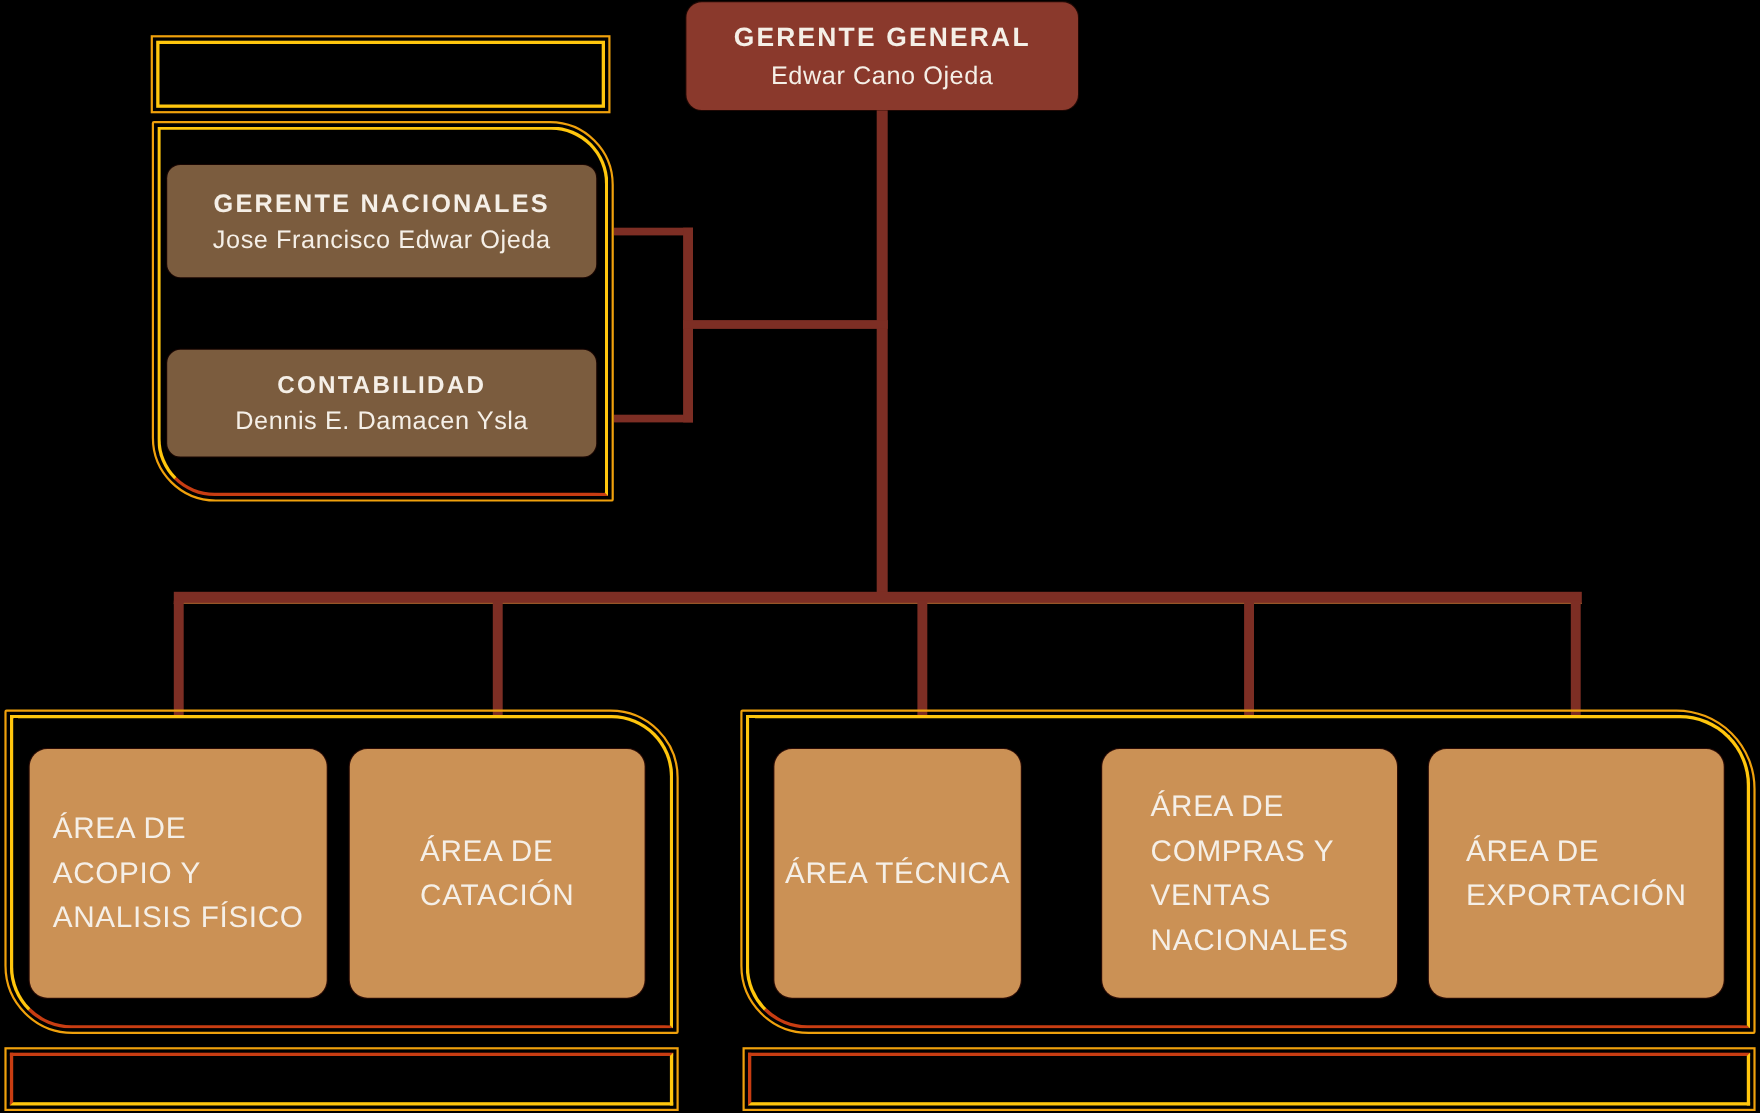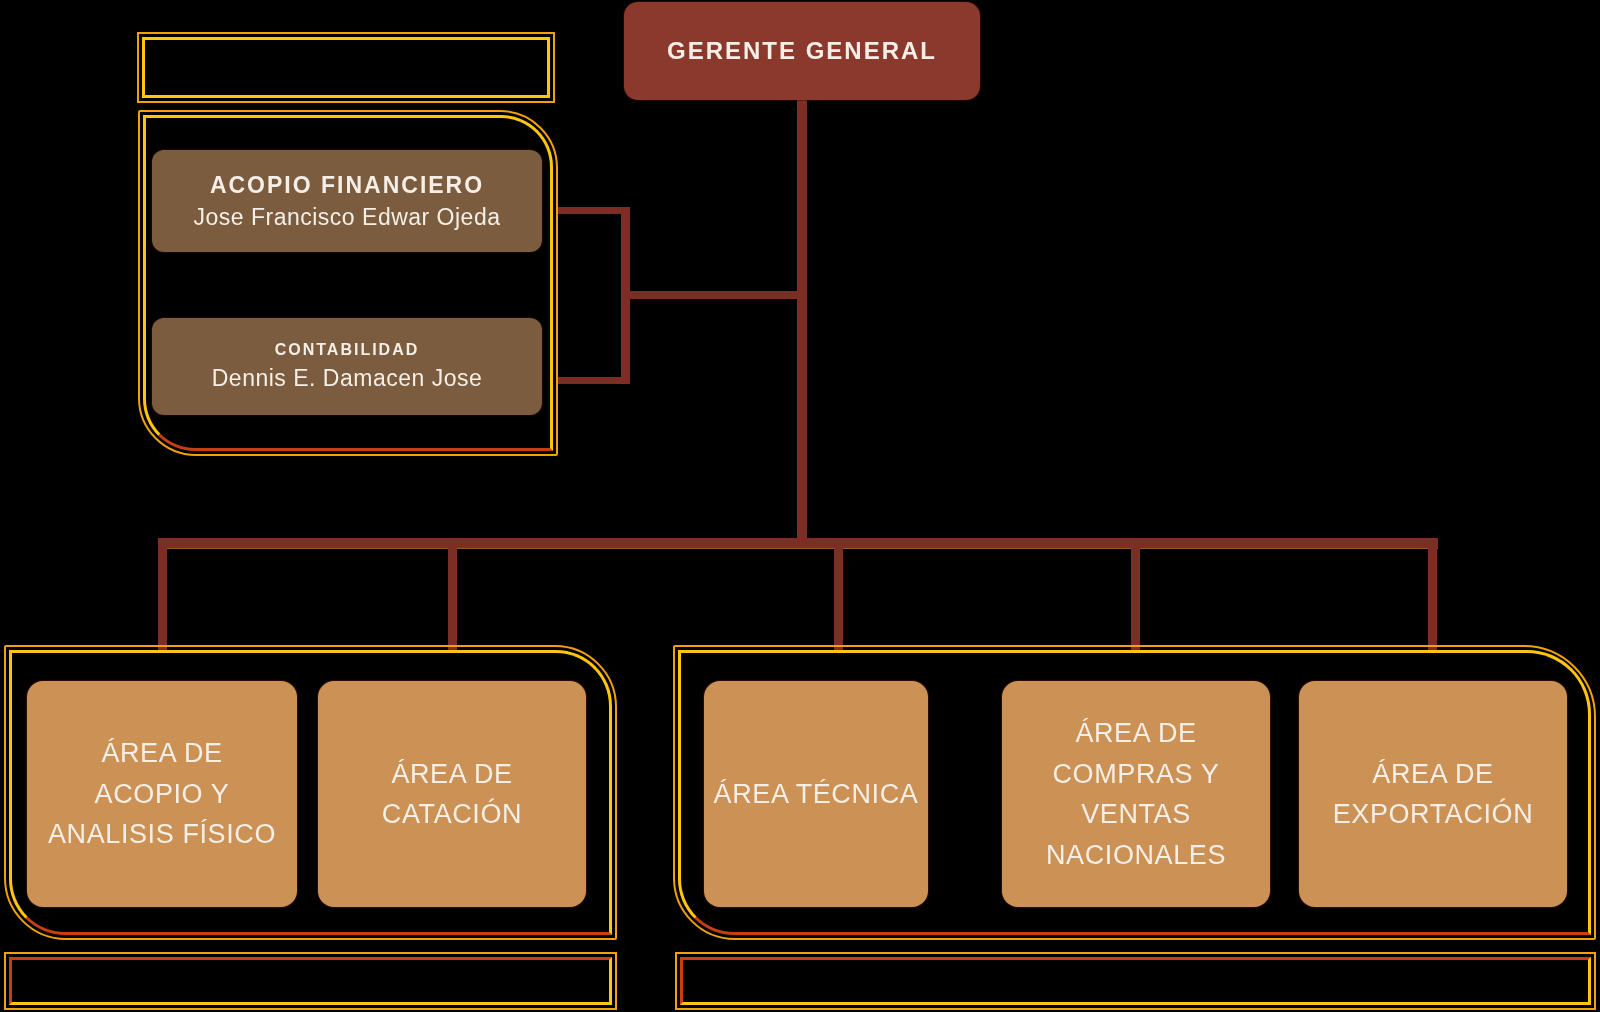--- a/index.html
+++ b/index.html
@@ -3,21 +3,21 @@
 <meta charset="utf-8">
 <style>
   html,body{margin:0;padding:0;background:#000;}
   .stage{
     position:relative;width:1600px;height:1012px;background:#000000;
     overflow:hidden;font-family:"Liberation Sans", sans-serif;
   }
   
   .node{
     position:absolute;display:flex;flex-direction:column;align-items:center;
-    justify-content:center;text-align:center;color:#F5EFE7;
+    justify-content:center;text-align:left;color:#F5EFE7;
   }
   .node .title{font-size:24px;font-weight:600;letter-spacing:2px;line-height:1.4;}
   .node .person{font-size:23px;font-weight:400;letter-spacing:.5px;line-height:1.4;}
   .root-box{background:#8A392C;border-radius:14px;box-shadow:0 0 0 1px rgba(60,15,8,.5);}
   .branch-box{background:#7B5C3E;border-radius:12px;box-shadow:0 0 0 1px rgba(60,15,8,.4);}
   .area-box{
     background:#CB9155;border-radius:16px;white-space:pre-line;
     font-size:27px;font-weight:400;letter-spacing:.6px;line-height:1.5;
     box-shadow:0 0 0 1px rgba(120,35,18,.35);
   }
@@ -68,30 +68,31 @@
   <div class="frame plain-frame strip-frame" style="left:4px;top:952px;width:609px;height:54px;">
       <div class="inner"></div>
     </div>
 
   <div class="frame plain-frame strip-frame" style="left:675px;top:952px;width:917px;height:54px;">
       <div class="inner"></div>
     </div>
 
   <div class="node root-box" style="left:624px;top:2px;width:356px;height:98px;">
     <div class="title">GERENTE GENERAL</div>
+    <div class="person">Edwar Cano Ojeda</div>
   </div>
 
   <div class="node branch-box" style="left:152px;top:150px;width:390px;height:102px;">
-    <div class="title" style="font-size:23px;">ACOPIO FINANCIERO</div>
+    <div class="title" style="font-size:23px;">GERENTE NACIONALES</div>
     <div class="person">Jose Francisco Edwar Ojeda</div>
   </div>
 
   <div class="node branch-box" style="left:152px;top:318px;width:390px;height:97px;">
-    <div class="title" style="font-size:16px;">CONTABILIDAD</div>
-    <div class="person">Dennis E. Damacen Jose</div>
+    <div class="title" style="font-size:22px;">CONTABILIDAD</div>
+    <div class="person">Dennis E. Damacen Ysla</div>
   </div>
 
   <div class="node area-box" style="left:27px;top:681px;width:270px;height:226px;">ÁREA DE
 ACOPIO Y
 ANALISIS FÍSICO</div>
 
   <div class="node area-box" style="left:318px;top:681px;width:268px;height:226px;">ÁREA DE
 CATACIÓN</div>
 
   <div class="node area-box" style="left:704px;top:681px;width:224px;height:226px;">ÁREA TÉCNICA</div>

